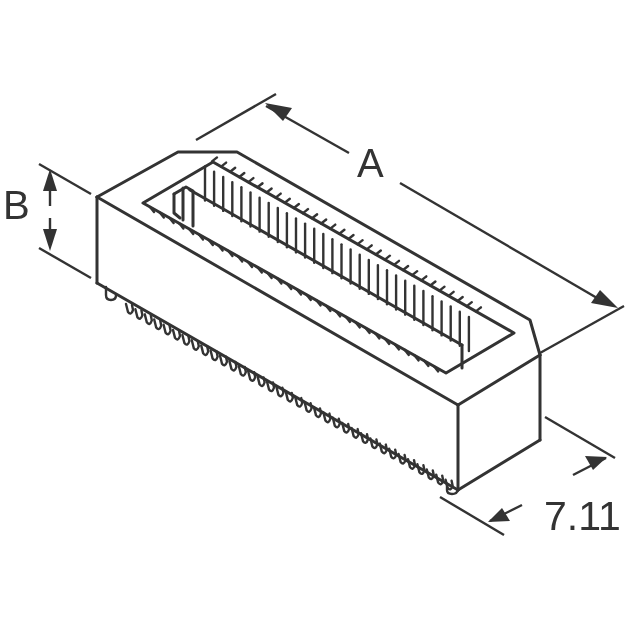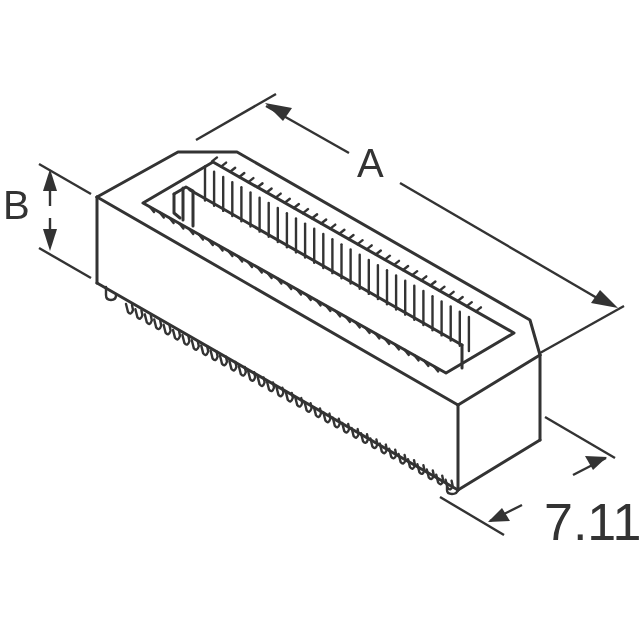--- a/index.html
+++ b/index.html
@@ -5,21 +5,21 @@
   html, body { margin: 0; padding: 0; background: #ffffff; }
   body { width: 640px; height: 640px; overflow: hidden; position: relative; font-family: "Liberation Sans", sans-serif; }
   #drawing { position: absolute; left: 0; top: 0; width: 640px; height: 640px; }
   .ln { stroke: #333333; stroke-width: 3; fill: none; stroke-linecap: round; stroke-linejoin: round; }
   .thin { stroke: #333333; stroke-width: 2.4; fill: none; stroke-linecap: round; }
   .dimln { stroke: #333333; stroke-width: 2.4; fill: none; }
   .arrow { fill: #333333; stroke: none; }
   .lbl { position: absolute; color: #333333; font-family: "Liberation Sans", sans-serif; line-height: 1; }
   #label-a { left: 357px; top: 143px; font-size: 40px; }
   #label-b { left: 3px; top: 185px; font-size: 40px; }
-  #label-dim { left: 544px; top: 496px; font-size: 52px; }
+  #label-dim { left: 544px; top: 496px; font-size: 41px; }
 </style>
 </head>
 <body>
 
 <svg id="drawing" viewBox="0 0 640 640" xmlns="http://www.w3.org/2000/svg">
 
   <g>
 
     <polyline class="ln" points="97,197 178,152 237,152 530,320 540,355"></polyline>
 

